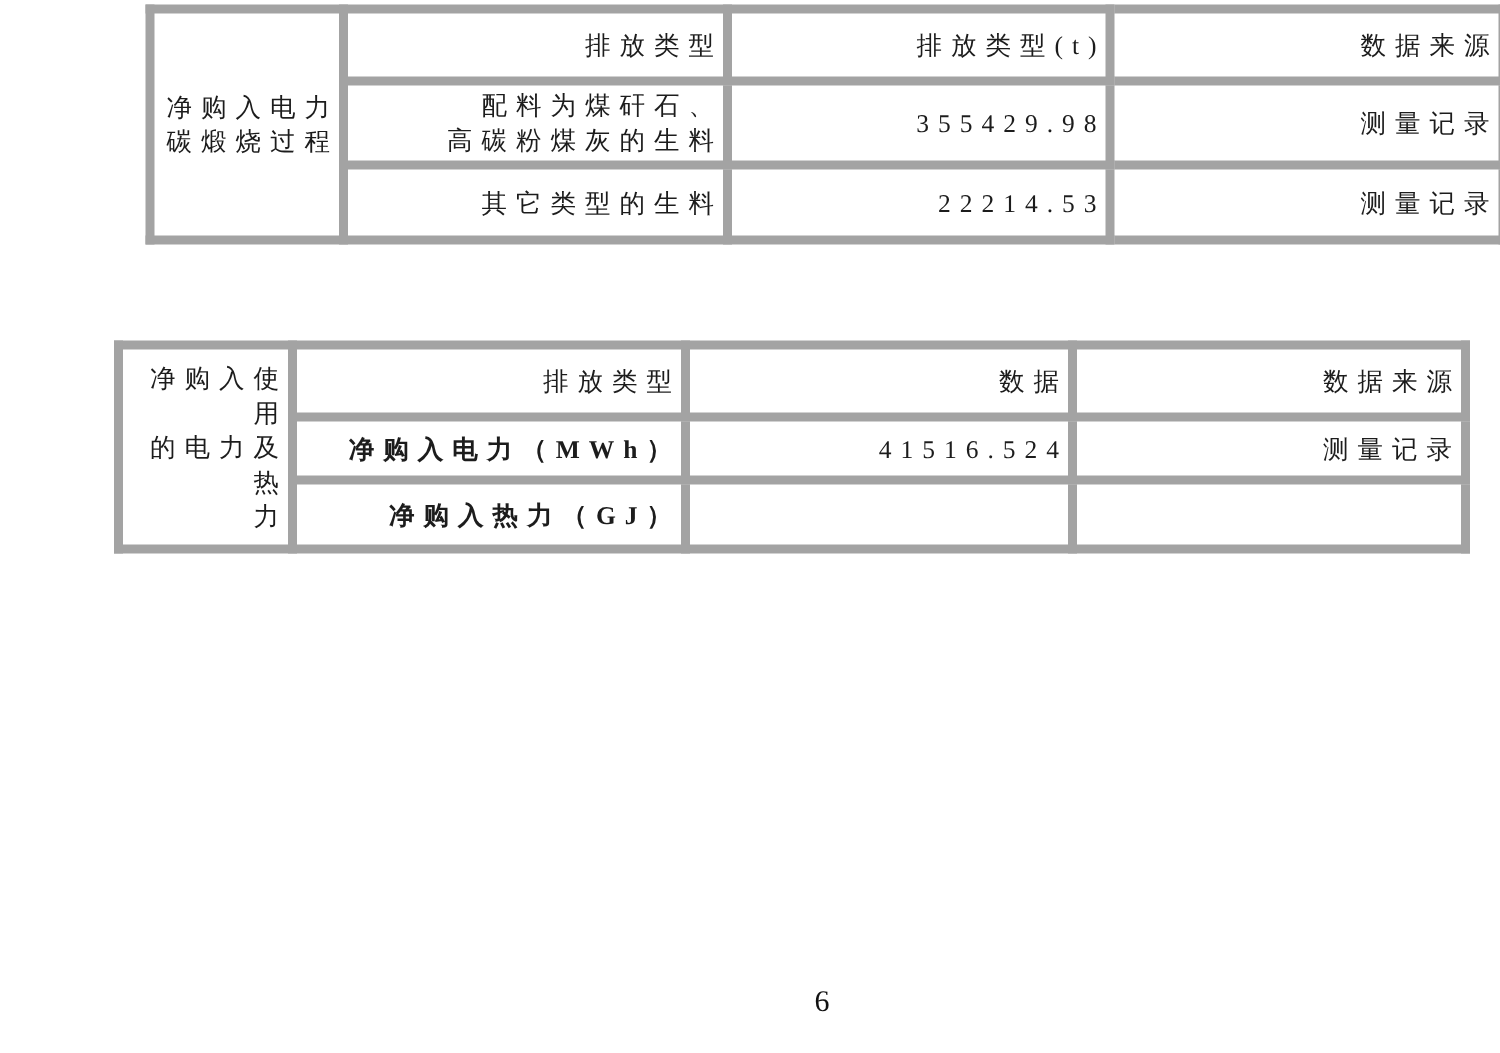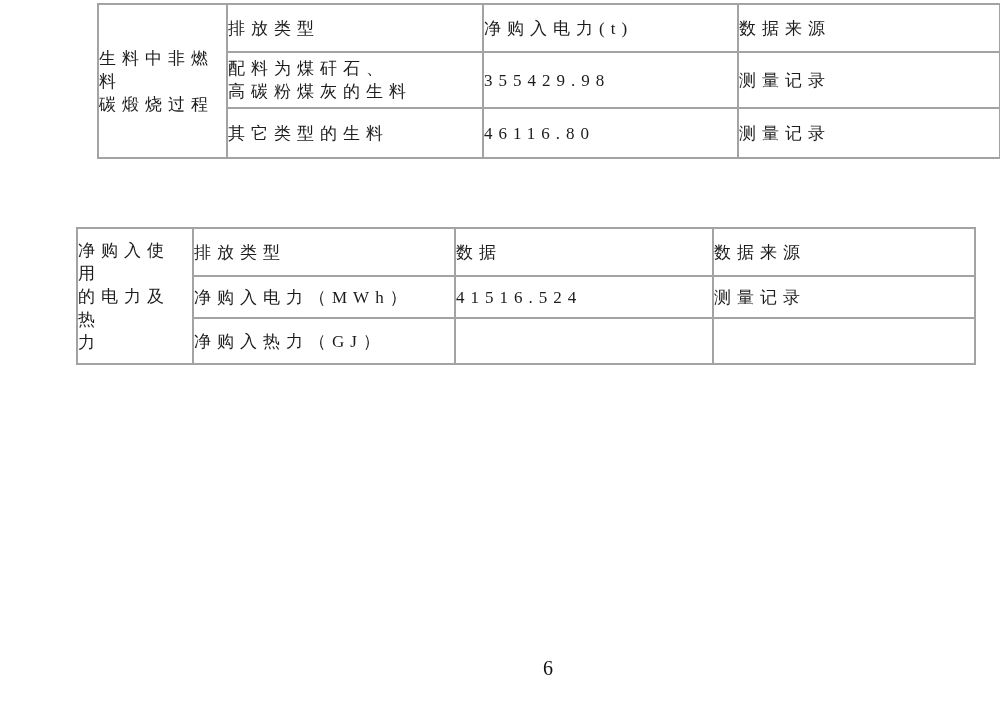--- a/index.html
+++ b/index.html
@@ -15,22 +15,22 @@
     font-family: "Liberation Serif", "DejaVu Serif", serif;
     color: #1c1c1c;
     overflow: hidden;
   }
   table.doc-table {
     position: absolute;
     border-collapse: collapse;
     table-layout: fixed;
   }
   table.doc-table td {
-    border: 2px solid #a3a3a3;
-    text-align: left;
+    border: 6px solid #a3a3a3;
+    text-align: right;
     vertical-align: middle;
     padding: 0;
     font-size: 17px;
     line-height: 23px;
     white-space: pre-line;
     letter-spacing: 6px;
     overflow: hidden;
   }
   
   .t1 { left: 97px; top: 3px; width: 902px; }
@@ -54,20 +54,21 @@
   td.grp {
     letter-spacing: 2px;
     line-height: 22px;
   }
   td.wrap2 {
     letter-spacing: 5px;
     line-height: 24px;
   }
   td.mixed {
     letter-spacing: 1px;
+    font-weight: bold;
   }
   td.num {
     font-size: 21px;
     letter-spacing: 1px;
     font-family: "Liberation Serif", "DejaVu Serif", serif;
   }
   .pageno {
     position: absolute;
     left: 96px;
     top: 657px;
@@ -84,35 +85,35 @@
 
   <table class="doc-table t1">
     <colgroup>
       <col class="c1">
         <col class="c2">
         <col class="c3">
         <col class="c4">
     </colgroup>
     <tbody>
       <tr class="rh">
-        <td rowspan="3" class="grp">生料中非燃料
+        <td rowspan="3" class="grp">净购入电力
 碳煅烧过程</td>
         <td>排放类型</td>
-        <td>净购入电力(t)</td>
+        <td>排放类型(t)</td>
         <td>数据来源</td>
       </tr>
       <tr class="r1">
         <td class="wrap2">配料为煤矸石、
 高碳粉煤灰的生料</td>
         <td class="num">355429.98</td>
         <td>测量记录</td>
       </tr>
       <tr class="r2">
         <td>其它类型的生料</td>
-        <td class="num">46116.80</td>
+        <td class="num">22214.53</td>
         <td>测量记录</td>
       </tr>
     </tbody>
   </table>
 
   <table class="doc-table t2">
     <colgroup>
       <col class="c1">
         <col class="c2">
         <col class="c3">

